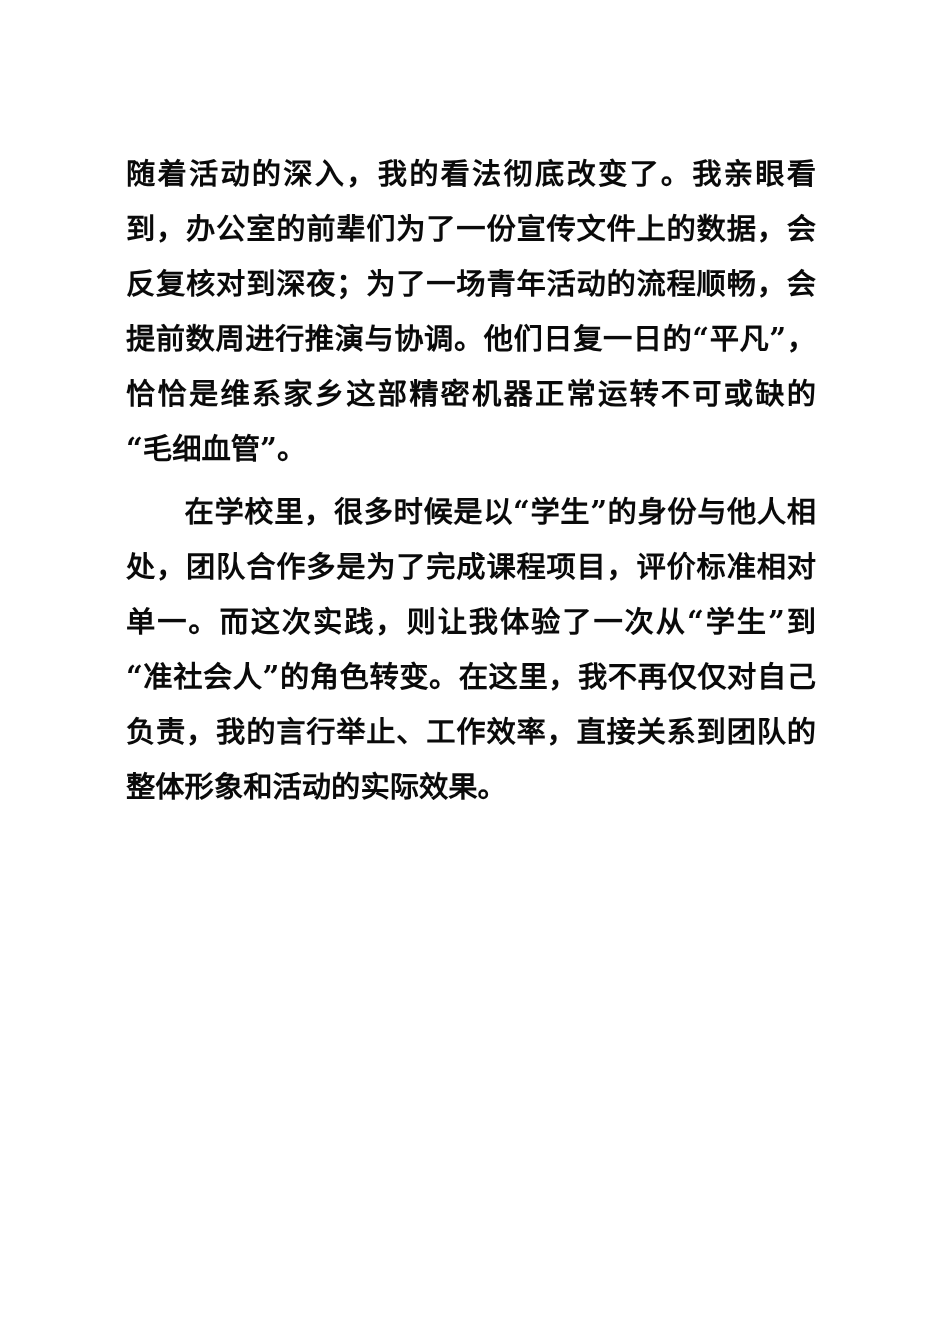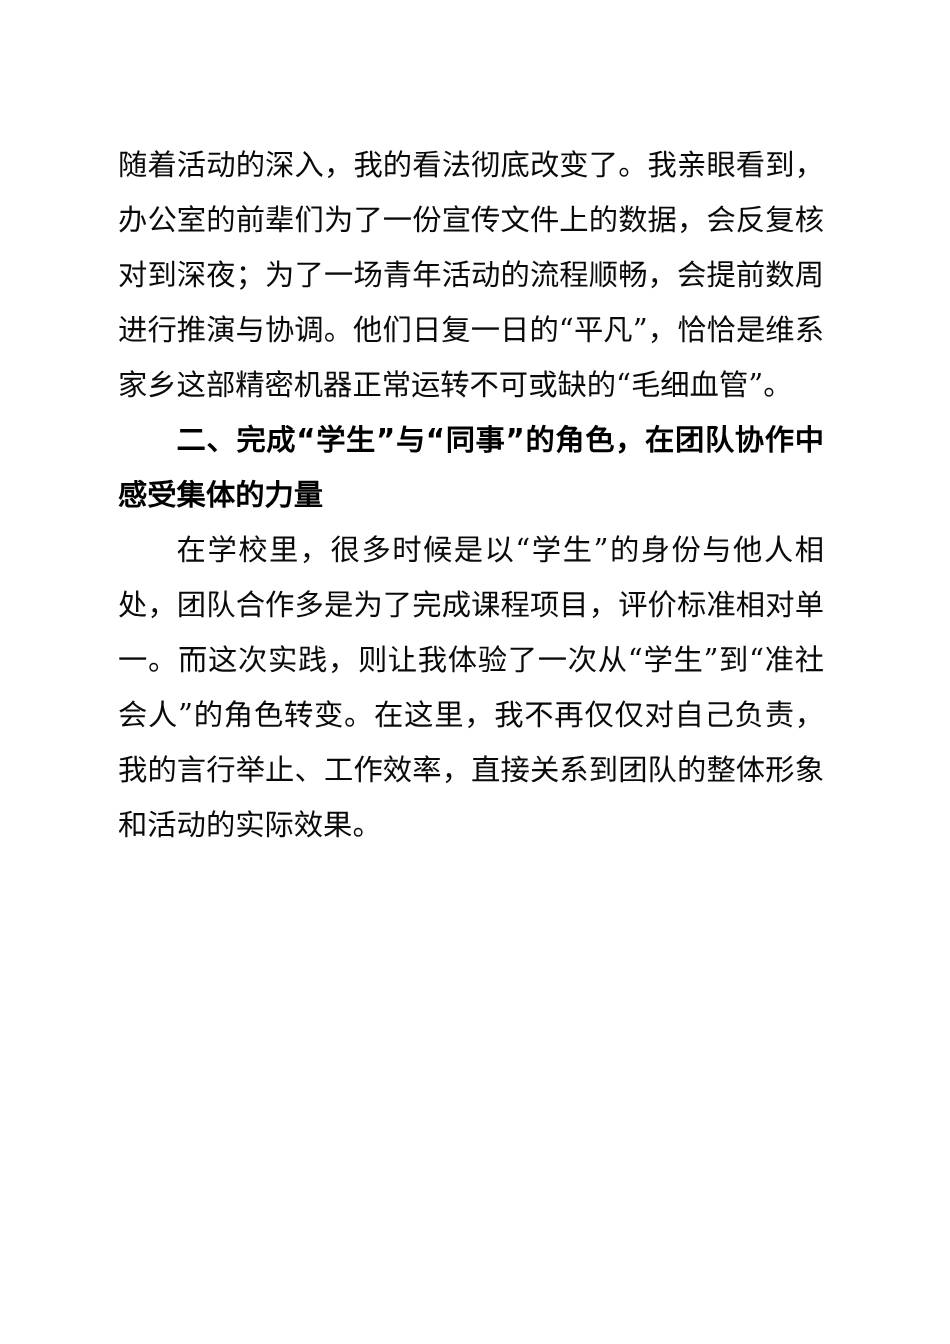--- a/index.html
+++ b/index.html
@@ -21,27 +21,27 @@
     left: 118px;
     top: 138px;
     width: 706px;
   }
   
   .para {
     font-family: "DejaVu Serif", "Liberation Serif", serif;
     font-size: 29.3px;
     line-height: 55px;
     color: #0a0a0a;
-    margin: 0;
+    margin: 8px;
     text-align: justify;
     text-align-last: left;
     letter-spacing: 0;
     text-justify: inter-character;
     word-break: break-all;
-    font-weight: 400;
+    font-weight: 700;
   }
   .para.indent {
     text-indent: 58.6px;
   }
   .para.noindent {
     text-indent: 0;
   }
   
   .heading {
     font-family: "DejaVu Sans", "Liberation Sans", sans-serif;
@@ -59,18 +59,17 @@
 </style>
 </head>
 <body>
 
 <div class="page">
   <div class="content">
 
     <p class="para noindent">随着活动的深入，我的看法彻底改变了。我亲眼看到，办公室的前辈们为了一份宣传文件上的数据，会反复核对到深夜；为了一场青年活动的流程顺畅，会提前数周进行推演与协调。他们日复一日的“平凡”，恰恰是维系家乡这部精密机器正常运转不可或缺的“毛细血管”。</p>
 
 
-    <h2 class="heading">二、完成“学生”与“同事”的角色，在团队协作中感受集体的力量</h2>
 
     <p class="para indent">在学校里，很多时候是以“学生”的身份与他人相处，团队合作多是为了完成课程项目，评价标准相对单一。而这次实践，则让我体验了一次从“学生”到“准社会人”的角色转变。在这里，我不再仅仅对自己负责，我的言行举止、工作效率，直接关系到团队的整体形象和活动的实际效果。</p>
 
   </div>
 </div>
 
 </body></html>

